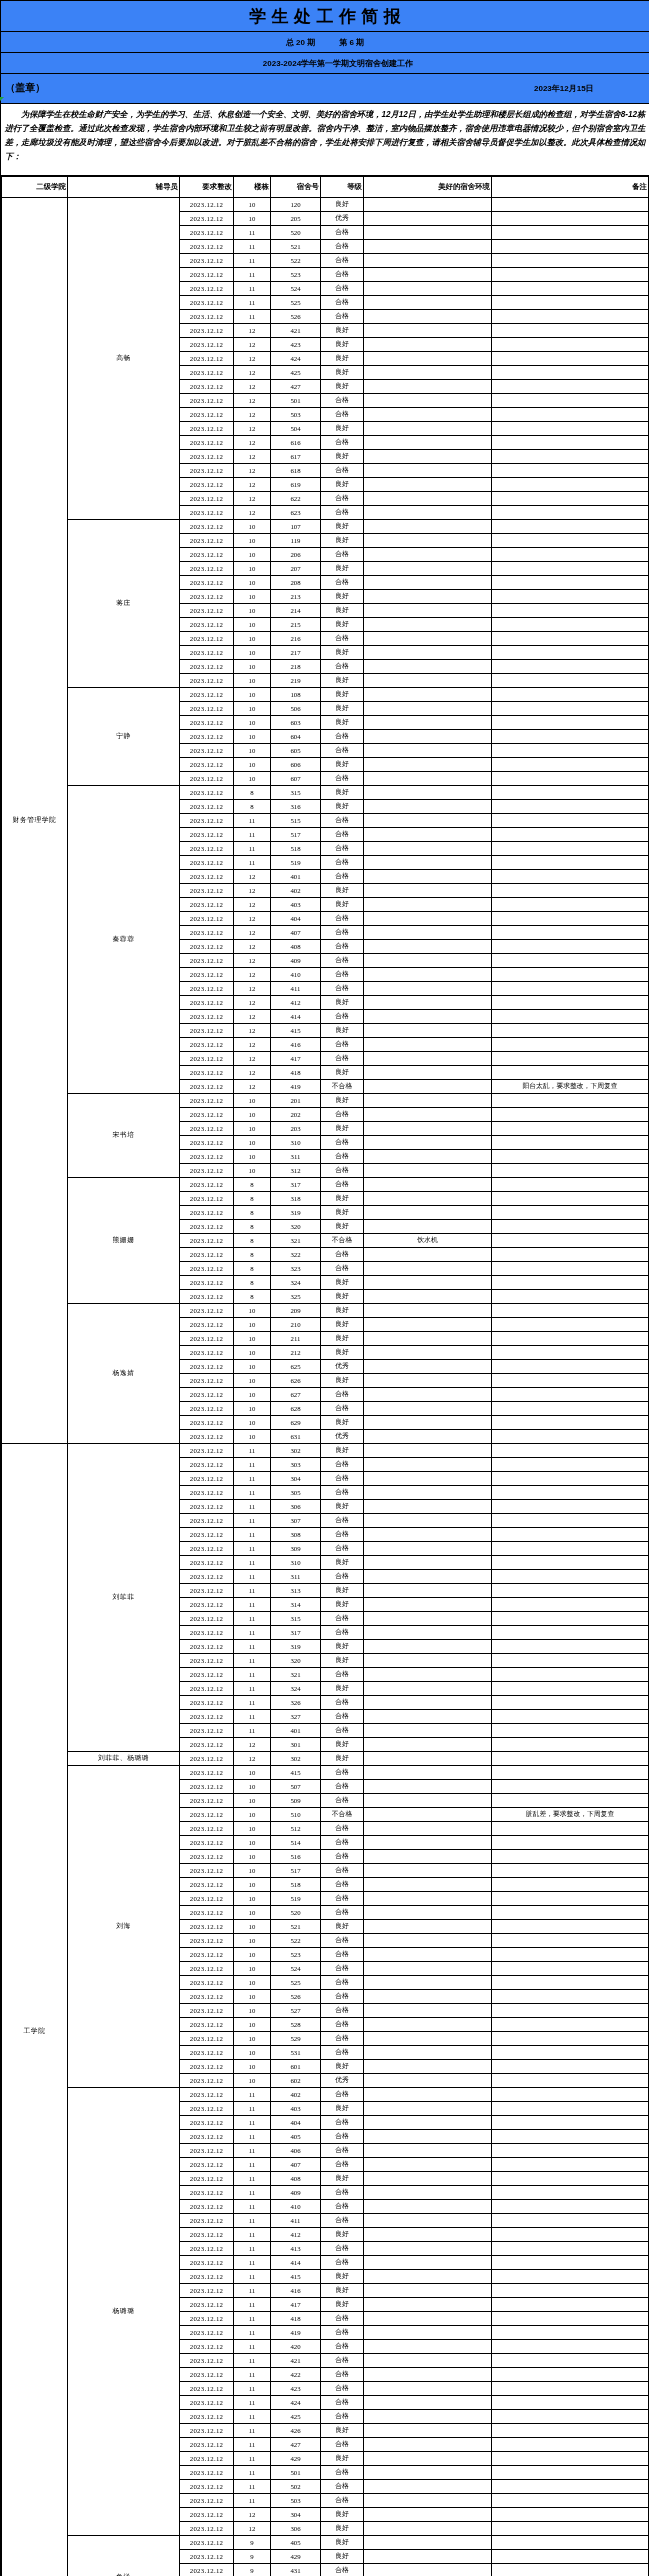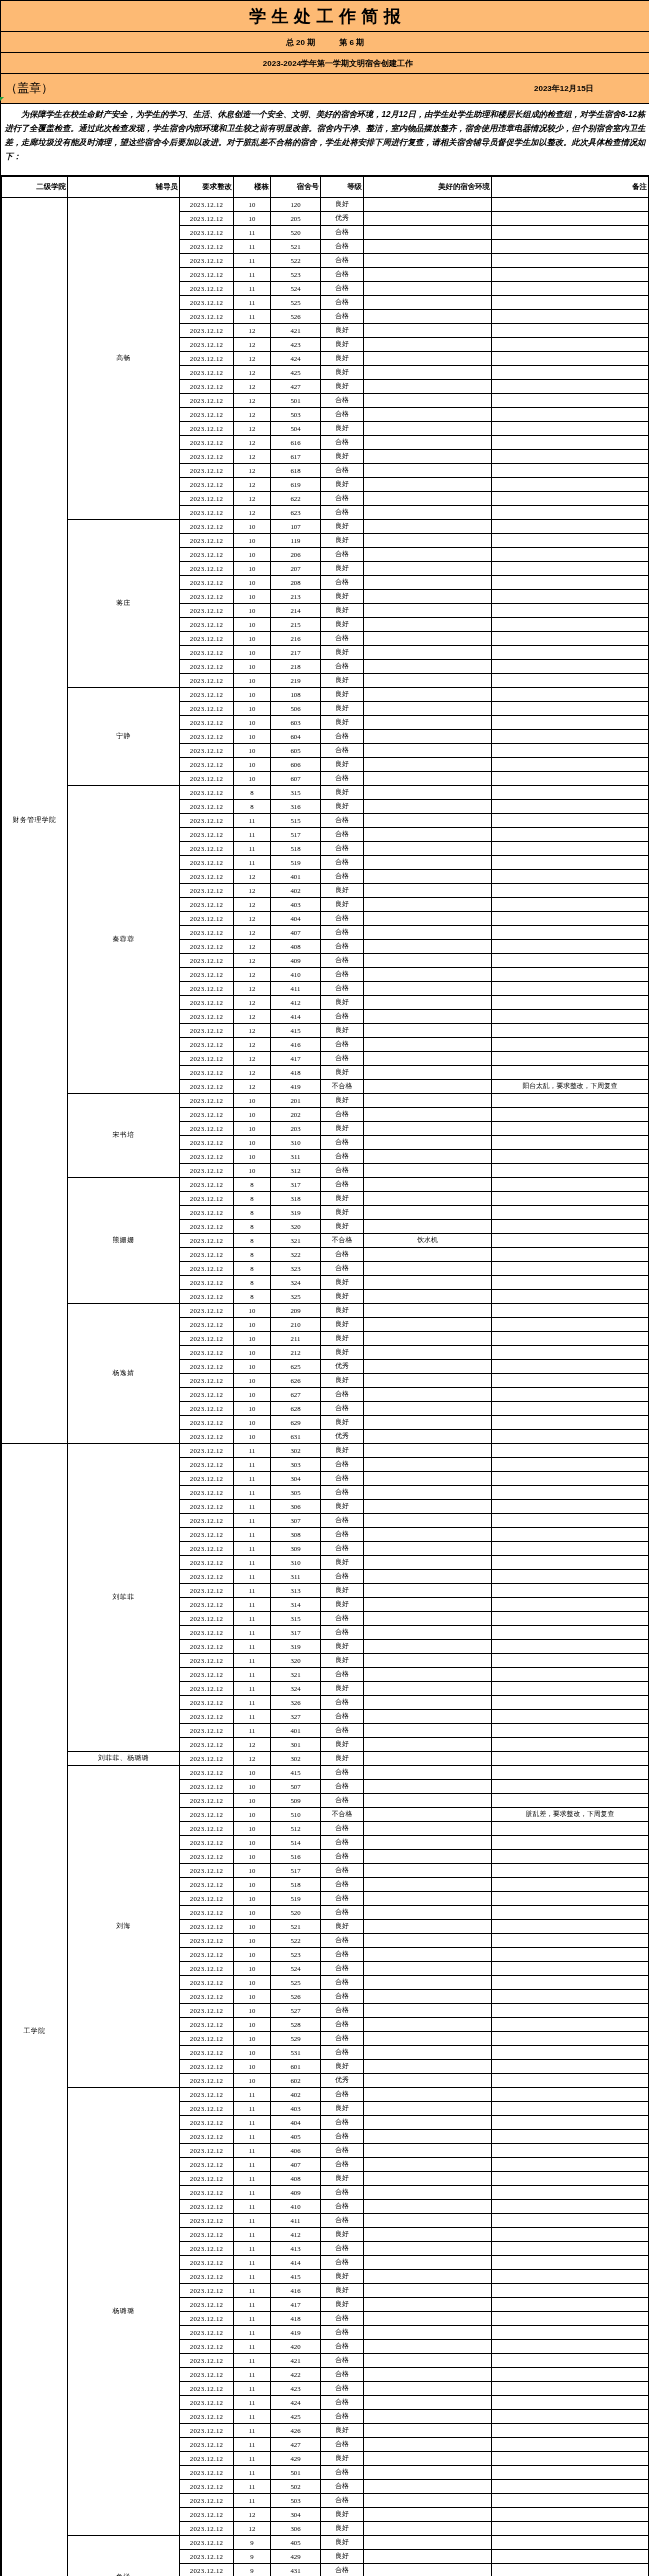--- a/index.html
+++ b/index.html
@@ -1,25 +1,25 @@
 <!DOCTYPE html>
 <html style="font-size:8.4px"><head>
 <meta charset="utf-8">
 <style>
   html,body{margin:0;padding:0;background:#ffffff;}
   body{width:650px;height:2576px;overflow:hidden;color:#000;font-family:"Liberation Sans",sans-serif;position:relative;}
   .page{box-sizing:border-box;width:650px;border:1.1px solid #000;border-bottom:none;}
-  .hdr-box{box-sizing:border-box;border-bottom:1.1px solid #000;display:flex;align-items:center;justify-content:center;background:#fdba74;}
+  .hdr-box{box-sizing:border-box;border-bottom:1.1px solid #000;display:flex;align-items:center;justify-content:center;background:#3b82f6;}
   .title-box{height:31px;}
   .doc-title{font-size:17px;font-weight:bold;letter-spacing:0.32em;text-indent:0.32em;font-family:"Liberation Sans",sans-serif;}
   .issue-box{height:21px;font-size:8px;font-weight:bold;align-items:center;}
   .issue-gap{display:inline-block;width:24px;}
   .subtitle-box{height:21px;font-size:8px;font-weight:bold;padding-left:26px;}
   .stamp-box{height:29.5px;position:relative;justify-content:flex-start;}
-  .stamp-label{font-size:12px;font-weight:normal;margin-left:4.2px;}
+  .stamp-label{font-size:10px;font-weight:bold;margin-left:4.2px;}
   .date-label{position:absolute;left:533px;top:50%;transform:translateY(-50%);font-size:8px;font-weight:bold;}
   .flag-marker{position:absolute;left:0;top:97px;width:0;height:0;border-top:4.2px solid #1fa23d;border-right:4.2px solid transparent;}
   .intro-box{box-sizing:border-box;height:72px;border-bottom:0.5px solid #000;padding:4.7px 3.7px 0 3.7px;}
   .intro-text{font-size:8.2px;font-weight:bold;line-height:14px;text-indent:2em;text-align:justify;margin:0;font-family:"Liberation Sans",sans-serif;font-style:italic;}
   table.insp{border-collapse:collapse;table-layout:fixed;width:647px;}
   table.insp th, table.insp td{border:0.5px solid #000;padding:0 1.1px;overflow:hidden;white-space:nowrap;}
   table.insp th{height:20px;font-size:7.4px;font-weight:bold;text-align:right;font-family:"Liberation Sans",sans-serif;border-bottom:1.1px solid #000;}
   table.insp td{height:13px;font-size:6.8px;text-align:center;font-family:"Liberation Serif",serif;}
   td.c-college, td.c-counselor{font-size:7.4px;letter-spacing:0.5px;}
   td.c-date{letter-spacing:0.3px;}

